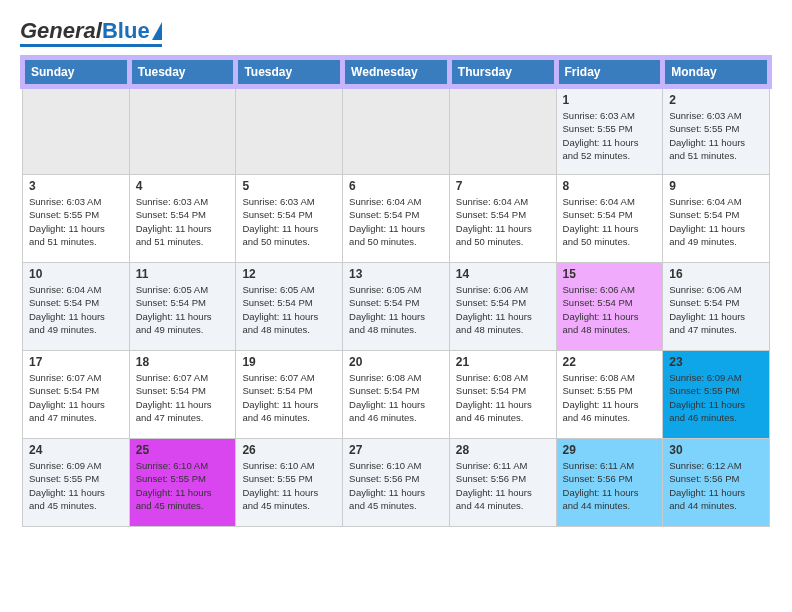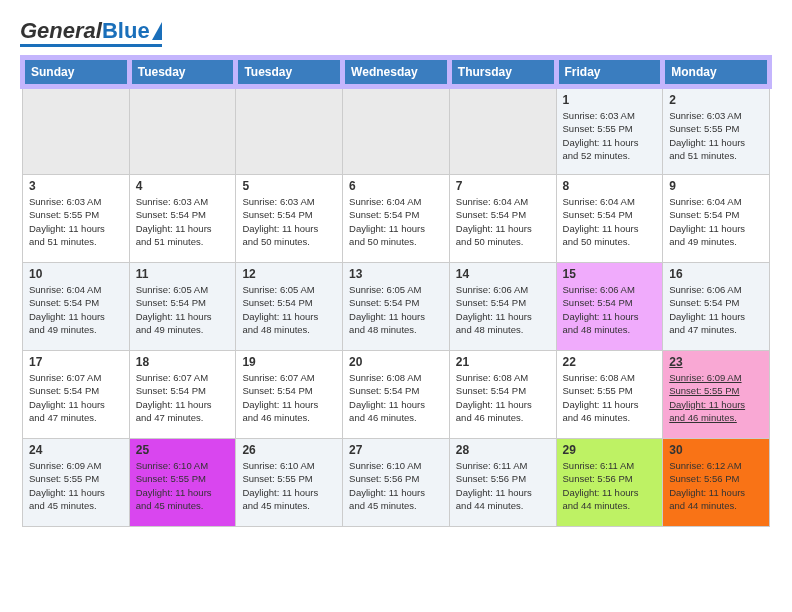--- a/index.html
+++ b/index.html
@@ -289,21 +289,21 @@
 Daylight: 11 hours
 and 46 minutes.</div>
         </td>
         <td style="background: rgb(255, 255, 255);">
           <span class="day-num">22</span>
           <div class="day-info" style="white-space: pre-line;">Sunrise: 6:08 AM
 Sunset: 5:55 PM
 Daylight: 11 hours
 and 46 minutes.</div>
         </td>
-        <td style="background: #f9a8d4; text-decoration: underline;">
+        <td style="background: #0ea5e9;">
           <span class="day-num">23</span>
           <div class="day-info" style="white-space: pre-line;">Sunrise: 6:09 AM
 Sunset: 5:55 PM
 Daylight: 11 hours
 and 46 minutes.</div>
         </td>
       </tr>
       <tr>
         <td style="background: rgb(240, 244, 248);">
           <span class="day-num">24</span>
@@ -333,28 +333,28 @@
 Daylight: 11 hours
 and 45 minutes.</div>
         </td>
         <td style="background: rgb(240, 244, 248);">
           <span class="day-num">28</span>
           <div class="day-info" style="white-space: pre-line;">Sunrise: 6:11 AM
 Sunset: 5:56 PM
 Daylight: 11 hours
 and 44 minutes.</div>
         </td>
-        <td style="background: #bef264;">
+        <td style="background: #7dd3fc;">
           <span class="day-num">29</span>
           <div class="day-info" style="white-space: pre-line;">Sunrise: 6:11 AM
 Sunset: 5:56 PM
 Daylight: 11 hours
 and 44 minutes.</div>
         </td>
-        <td style="background: #f97316;">
+        <td style="background: #7dd3fc;">
           <span class="day-num">30</span>
           <div class="day-info" style="white-space: pre-line;">Sunrise: 6:12 AM
 Sunset: 5:56 PM
 Daylight: 11 hours
 and 44 minutes.</div>
         </td>
       </tr>
     </tbody>
 </table>
 

